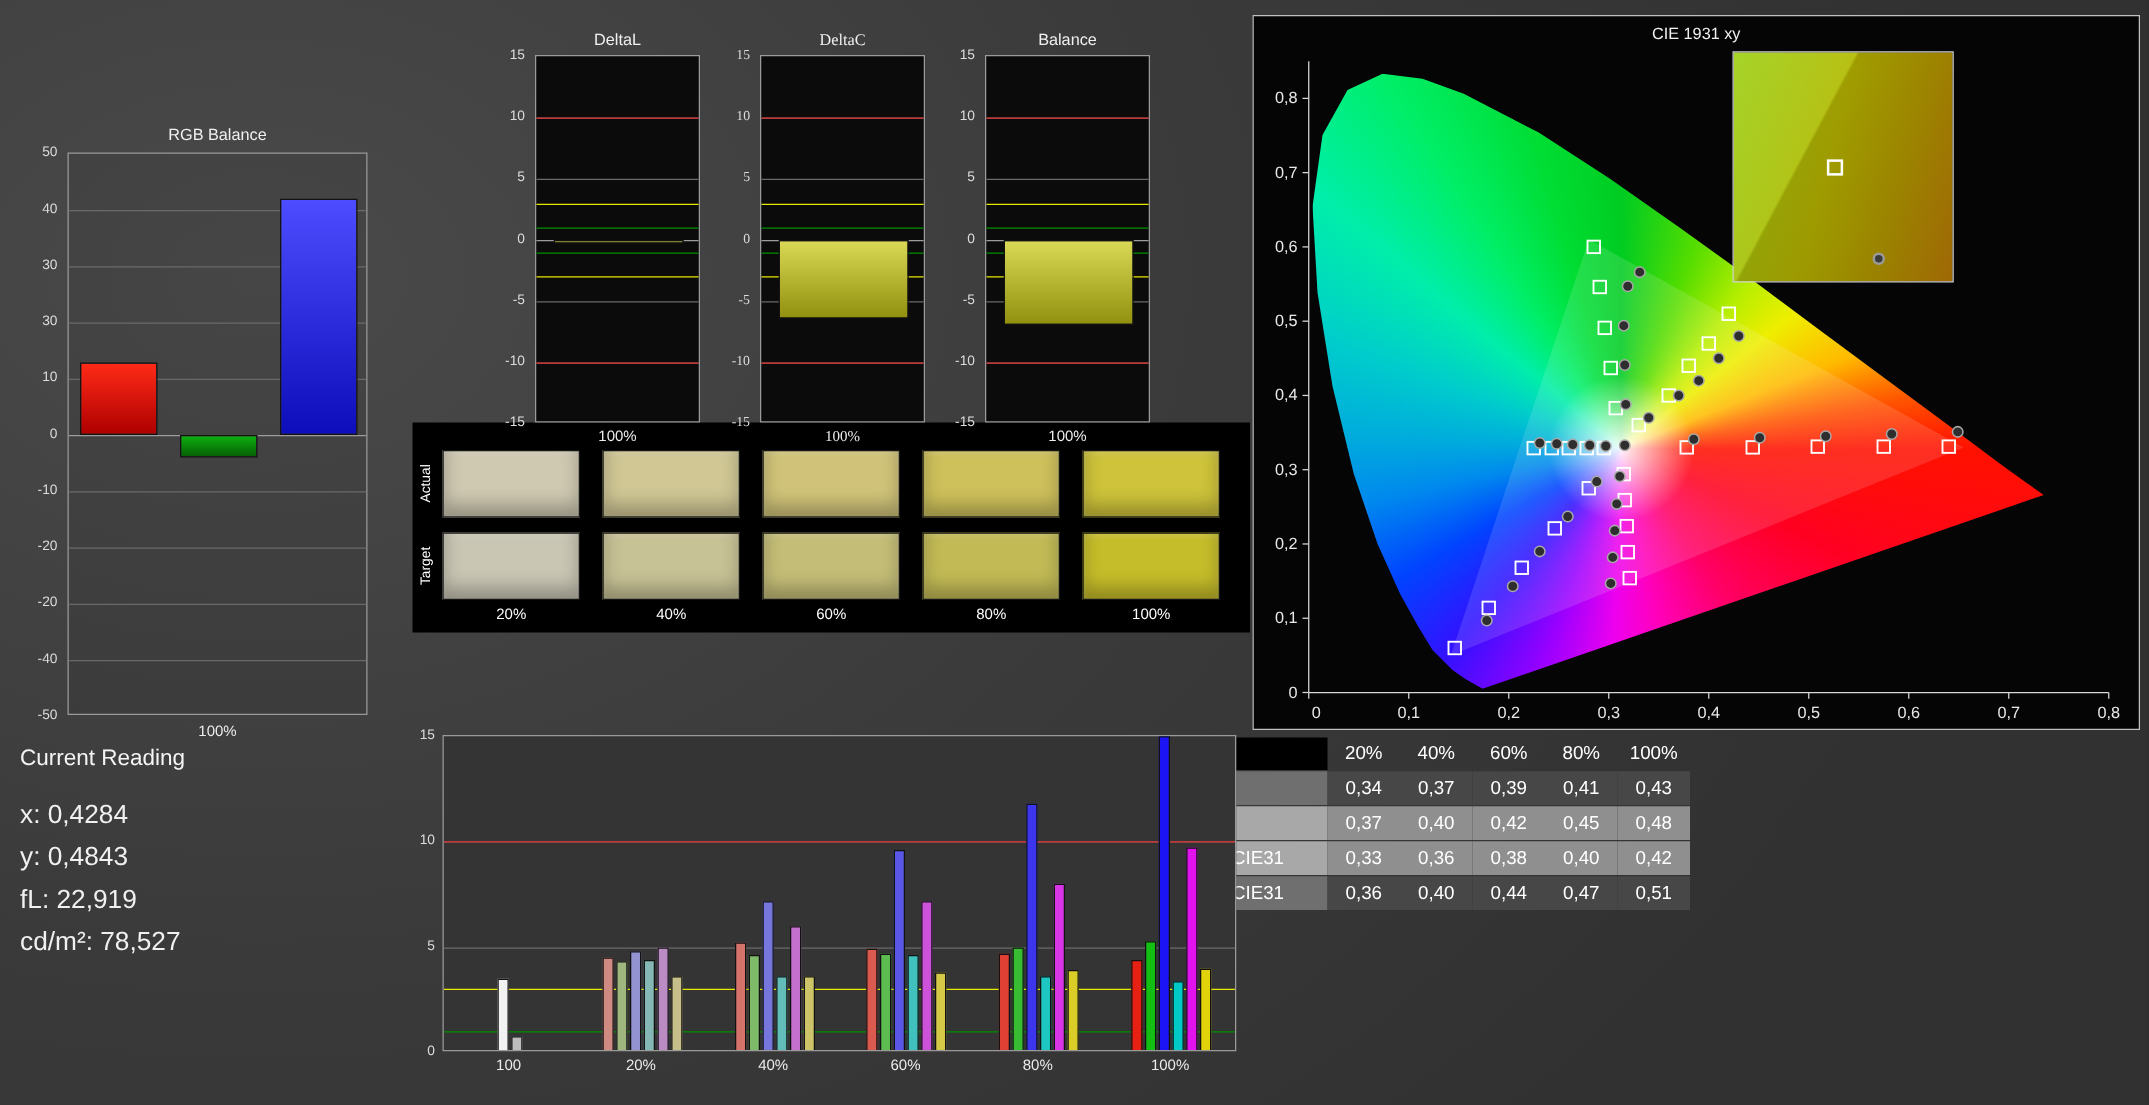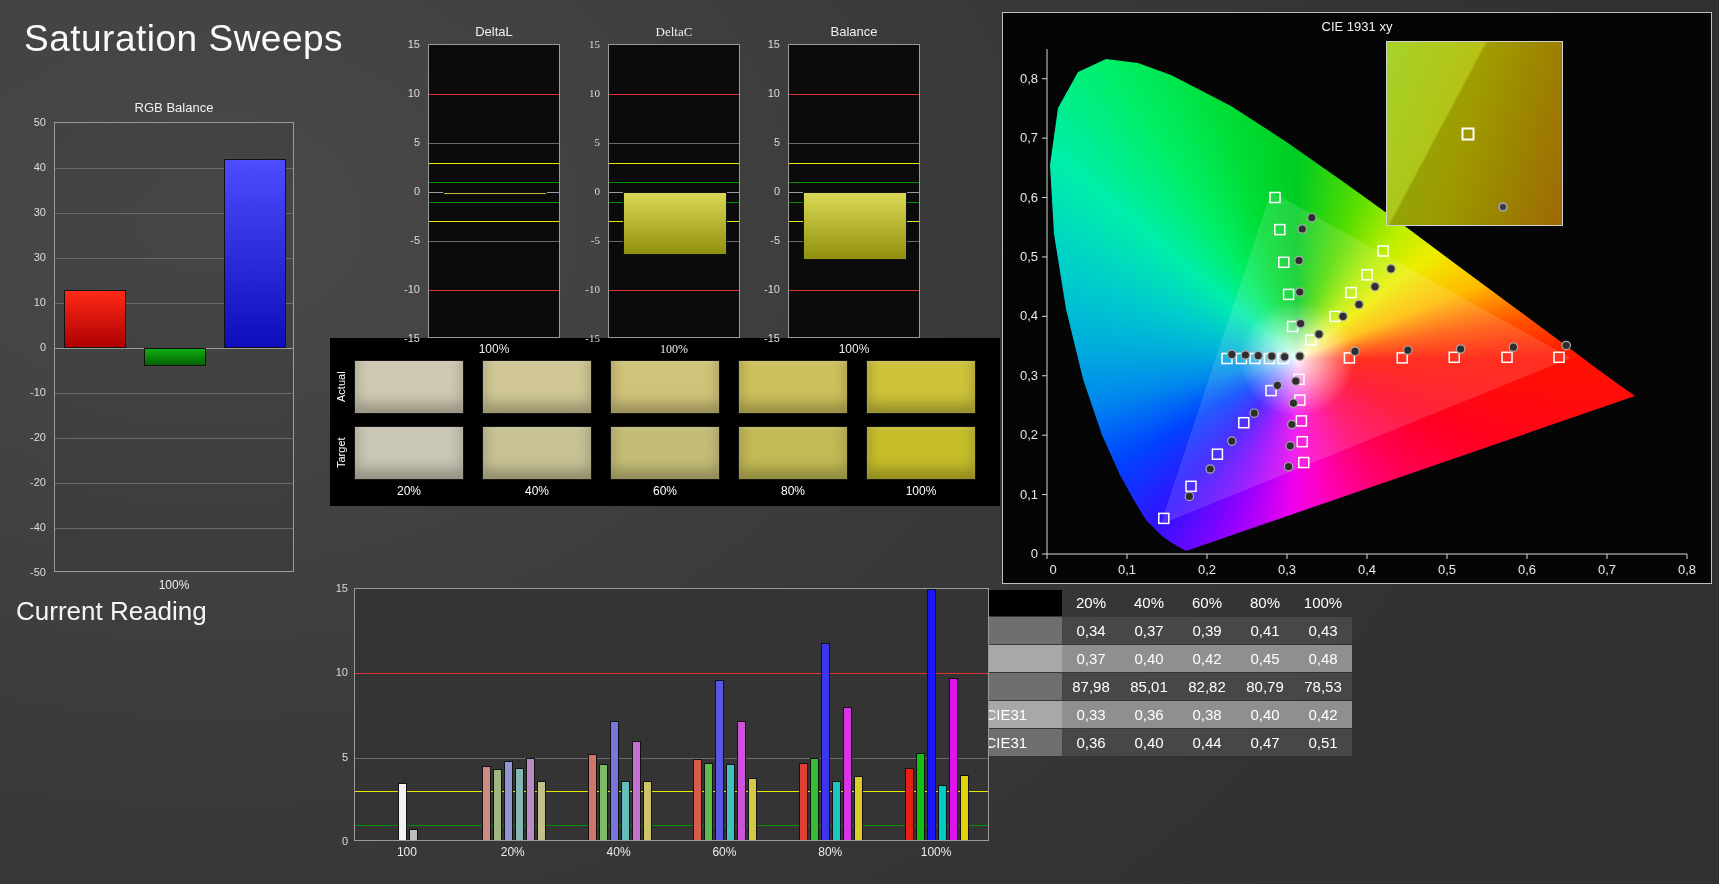--- a/index.html
+++ b/index.html
@@ -70,40 +70,39 @@
   #cie-svg text{font-family:"Liberation Sans",sans-serif;font-size:13px;fill:#e8e8e8;}
   #cie-inset{position:absolute;left:383px;top:28px;width:177px;height:185px;border:1px solid #d0d0d0;
     background:
       linear-gradient(118deg, rgba(210,255,90,0.30) 0%, rgba(210,255,90,0.22) 36%, rgba(0,0,0,0.10) 37%, rgba(0,0,0,0.16) 100%),
       linear-gradient(105deg, #93c013 0%, #b2ae00 45%, #b39700 72%, #bd7c06 100%);}
   #inset-square{position:absolute;width:13px;height:13px;border:2px solid #fff;transform:translate(-50%,-50%);}
   #inset-circle{position:absolute;width:10px;height:10px;border-radius:50%;background:#3a3a3a;border:2px solid #9a9a9a;transform:translate(-50%,-50%);}
 
   
   #current-reading{position:absolute;left:16px;top:596px;}
-  #current-reading .cr-title{font-size:26px;color:#f5f5f5;margin-bottom:23px;}
+  #current-reading .cr-title{font-size:18px;color:#f5f5f5;margin-bottom:23px;}
   .cr-line{font-size:21px;color:#f0f0f0;margin-bottom:10px;}
 
   
   #results-table{position:absolute;left:920px;top:590px;width:432px;}
   .trow{display:flex;height:27px;margin-bottom:1px;}
   .trow.thead{height:26px;}
   .tlabel{width:142px;padding-left:8px;font-size:15px;color:#fff;line-height:27px;white-space:nowrap;}
   .tcell{width:58px;text-align:center;font-size:15px;color:#fff;line-height:27px;}
   .thead .tlabel{background:#000;}
   .thead .tcell{background:transparent;line-height:26px;}
   .row-dark .tlabel{background:#6f6f6f;} .row-dark .tcell{background:#474747;}
   .row-light .tlabel{background:#a8a8a8;} .row-light .tcell{background:#8f8f8f;}
 </style>
 </head>
 <body>
 
 <div class="app">
 
-  <div class="page-title">Saturation Sweeps</div>
 
   <div class="vchart" id="chart-rgb">
     <div class="vtitle">RGB Balance</div>
     <div class="ylabels">
         <div class="ylab" style="top: 443px;">-50</div>
         <div class="ylab" style="top: 398px;">-40</div>
         <div class="ylab" style="top: 353px;">-20</div>
         <div class="ylab" style="top: 308px;">-20</div>
         <div class="ylab" style="top: 263px;">-10</div>
         <div class="ylab" style="top: 218px;">0</div>
@@ -398,20 +397,26 @@
         </g>
       </svg>
     <div id="cie-inset">
       <div id="inset-square" style="left: 46%; top: 50%;"></div>
       <div id="inset-circle" style="left: 66%; top: 90%;"></div>
     </div>
   </div>
 
   <div id="current-reading">
     <div class="cr-title">Current Reading</div>
+    <div id="cr-lines">
+        <div class="cr-line">x: 0,4284</div>
+        <div class="cr-line">y: 0,4843</div>
+        <div class="cr-line">fL: 22,919</div>
+        <div class="cr-line">cd/m²: 78,527</div>
+      </div>
   </div>
 
   <div id="results-table">
       <div class="trow thead">
         <div class="tlabel"></div>
         <div class="tcell">20%</div>
         <div class="tcell">40%</div>
         <div class="tcell">60%</div>
         <div class="tcell">80%</div>
         <div class="tcell">100%</div>
@@ -425,28 +430,20 @@
         <div class="tcell">0,43</div>
       </div>
       <div class="trow row-light">
         <div class="tlabel">y: CIE31</div>
         <div class="tcell">0,37</div>
         <div class="tcell">0,40</div>
         <div class="tcell">0,42</div>
         <div class="tcell">0,45</div>
         <div class="tcell">0,48</div>
       </div>
-      <div class="trow row-dark">
-        <div class="tlabel">Y</div>
-        <div class="tcell">87,98</div>
-        <div class="tcell">85,01</div>
-        <div class="tcell">82,82</div>
-        <div class="tcell">80,79</div>
-        <div class="tcell">78,53</div>
-      </div>
       <div class="trow row-light">
         <div class="tlabel">Target x:CIE31</div>
         <div class="tcell">0,33</div>
         <div class="tcell">0,36</div>
         <div class="tcell">0,38</div>
         <div class="tcell">0,40</div>
         <div class="tcell">0,42</div>
       </div>
       <div class="trow row-dark">
         <div class="tlabel">Target y:CIE31</div>

